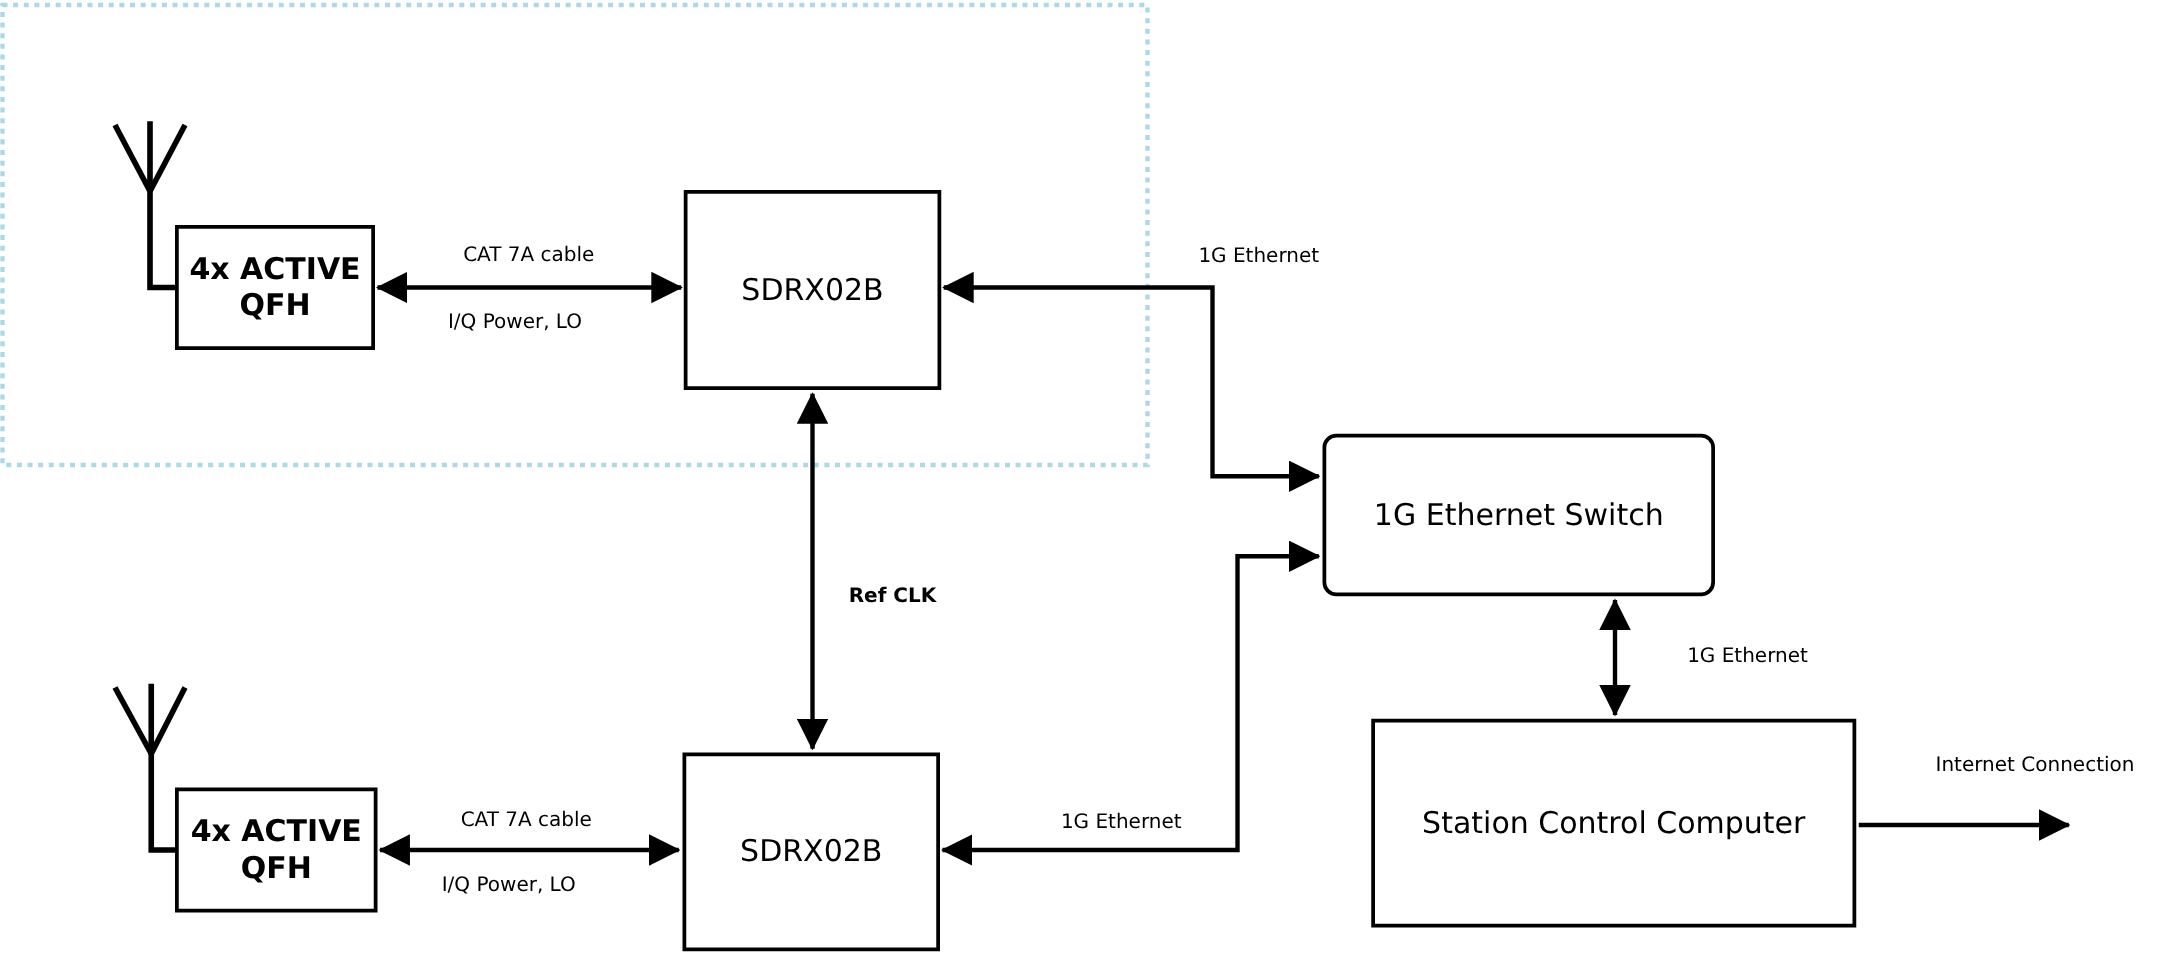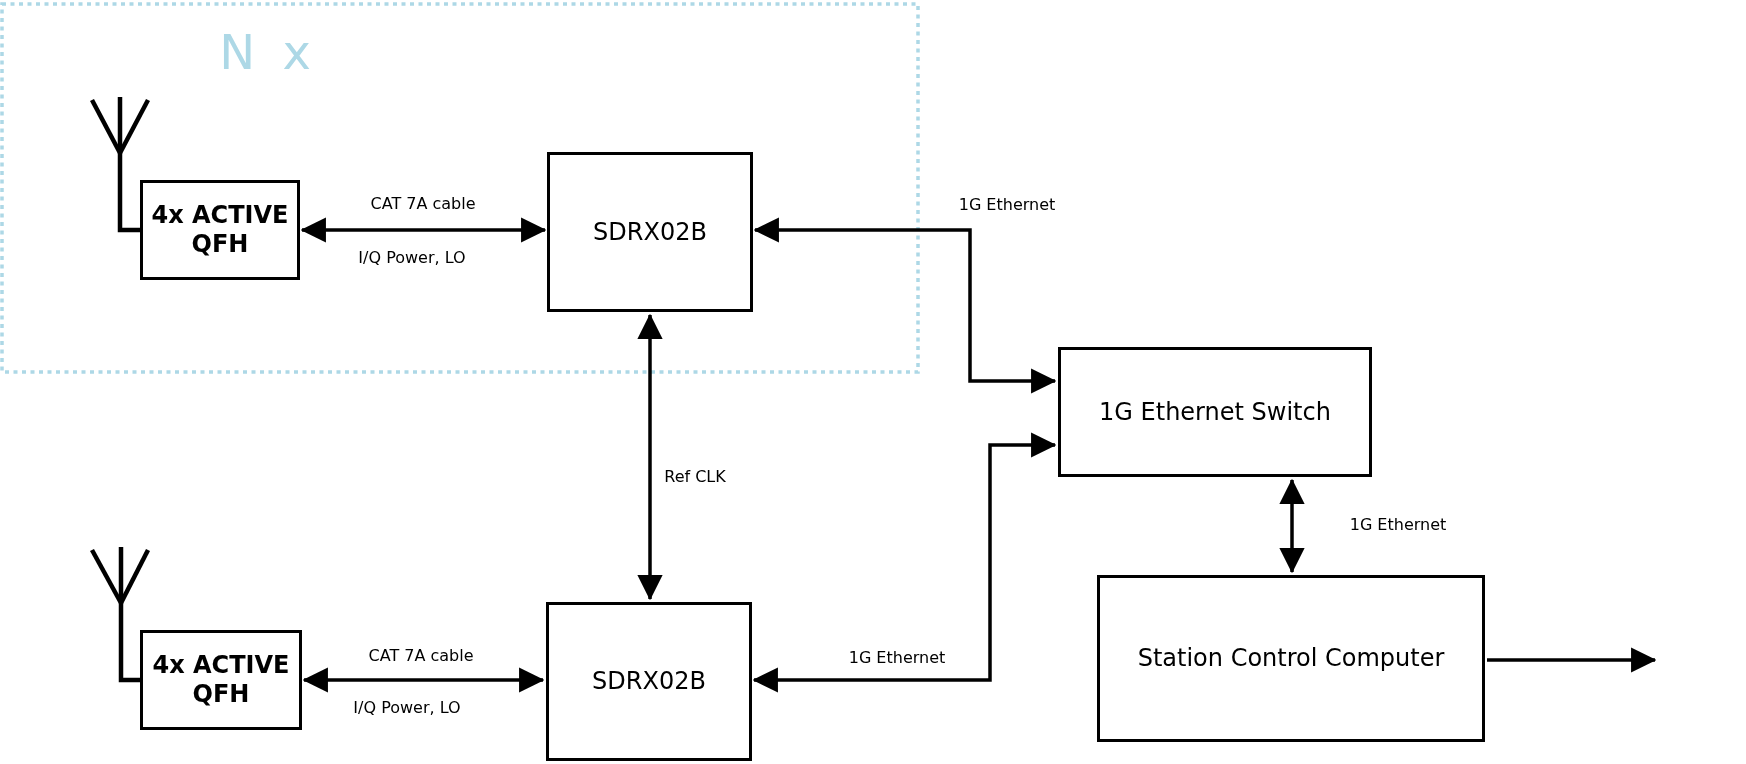--- a/index.html
+++ b/index.html
@@ -66,21 +66,21 @@
     <div>
       <span class="node-label">4x ACTIVE</span>
       <span class="node-label">QFH</span>
     </div>
   </div>
 
   <div class="node" style="left:546px; top:602px; width:206px; height:159px;">
     <span>SDRX02B</span>
   </div>
 
-  <div class="node" style="left:1058px; top:347px; width:314px; height:130px;">
+  <div class="node" style="left:1058px; top:347px; width:314px; height:130px;border-radius:11px;">
     <span>1G Ethernet Switch</span>
   </div>
 
   <div class="node" style="left:1097px; top:575px; width:388px; height:167px;">
     <span>Station Control Computer</span>
   </div>
 
   <svg id="connector-layer" viewBox="0 0 1746 764" xmlns="http://www.w3.org/2000/svg">
     <defs>
       <marker id="ah" viewBox="0 0 8 8" refX="7.6" refY="4" markerWidth="7.2" markerHeight="7.2" orient="auto-start-reverse">
@@ -105,24 +105,24 @@
       <path d="M302,230 L545,230" marker-start="url(#ah)" marker-end="url(#ah)"></path>
       <path d="M755,230 L970,230 L970,381 L1055,381" marker-start="url(#ah)" marker-end="url(#ah)"></path>
       <path d="M650,315 L650,599" marker-start="url(#ah)" marker-end="url(#ah)"></path>
       <path d="M304,680 L543,680" marker-start="url(#ah)" marker-end="url(#ah)"></path>
       <path d="M754,680 L990,680 L990,445 L1055,445" marker-start="url(#ah)" marker-end="url(#ah)"></path>
       <path d="M1292,480 L1292,572" marker-start="url(#ah)" marker-end="url(#ah)"></path>
       <path d="M1487,660 L1655,660" marker-end="url(#ah)"></path>
     </g>
   </svg>
 
-  <div class="group-label" style="left:268px; top:52px;">N x</div>
 
   <div class="edge-label" style="left:423px; top:203px;">CAT 7A cable</div>
   <div class="edge-label" style="left:412px; top:257px;">I/Q Power, LO</div>
   <div class="edge-label" style="left:1007px; top:204px;">1G Ethernet</div>
-  <div class="edge-label" style="left:695px; top:476px;">Ref CLK</div>
+  <div class="edge-label" style="left:714px; top:476px;font-weight:bold;">Ref CLK</div>
   <div class="edge-label" style="left:421px; top:655px;">CAT 7A cable</div>
   <div class="edge-label" style="left:407px; top:707px;">I/Q Power, LO</div>
   <div class="edge-label" style="left:897px; top:657px;">1G Ethernet</div>
   <div class="edge-label" style="left:1398px; top:524px;">1G Ethernet</div>
+  <div class="edge-label" style="left:1628px; top:611px;">Internet Connection</div>
 
 </div>
 
 </body></html>

